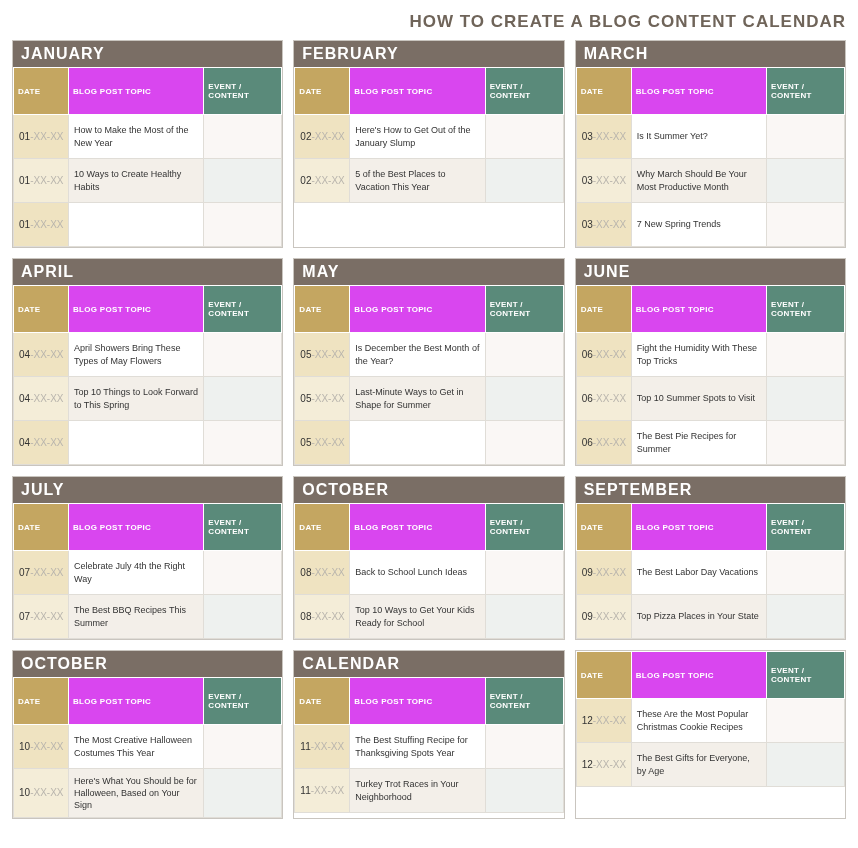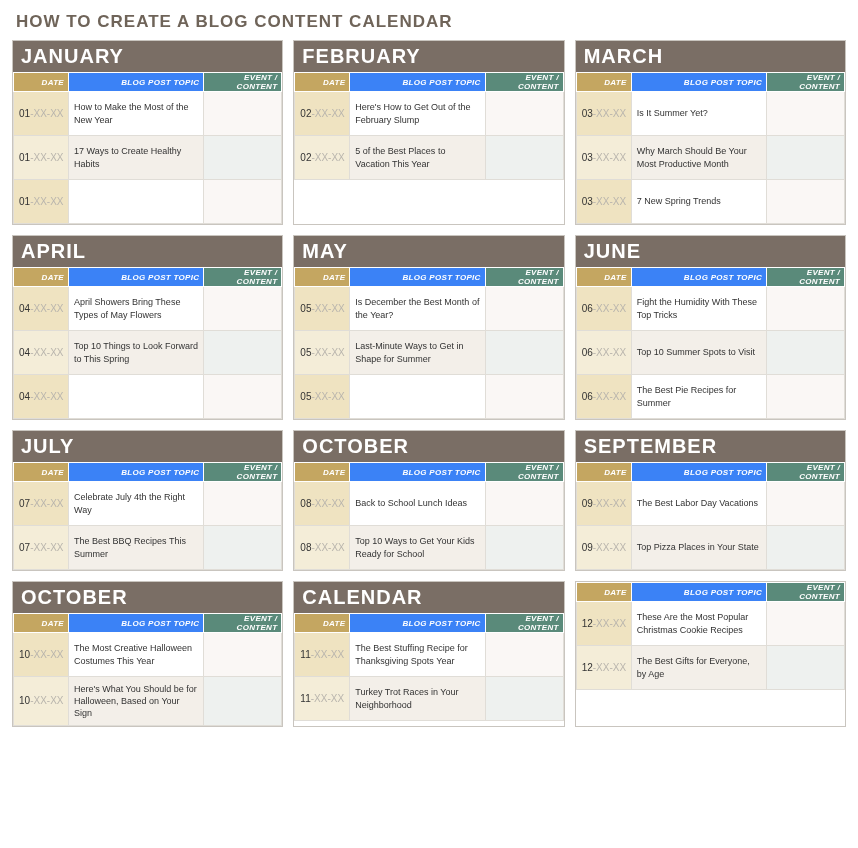--- a/index.html
+++ b/index.html
@@ -9,55 +9,55 @@
     font-family: "Century Gothic", "Avant Garde", Arial, sans-serif;
     background: #fff;
     width: 858px;
   }
   .title {
     font-size: 17px;
     font-weight: bold;
     letter-spacing: 1px;
     color: #6f6459;
     margin: 0 0 8px 4px;
+    text-align: right;
   }
   .grid {
     display: grid;
     grid-template-columns: repeat(3, 1fr);
     gap: 10px;
   }
   .month {
     border: 1px solid #c9c5bf;
     background: #fff;
   }
   .month-name {
     background: #7a6e65;
     color: #fff;
-    font-size: 20px;
+    font-size: 16px;
     font-weight: bold;
     letter-spacing: 1px;
     padding: 4px 8px;
   }
   table {
     width: 100%;
     border-collapse: collapse;
     table-layout: fixed;
   }
   th {
     font-size: 8px;
     font-weight: bold;
     letter-spacing: 0.3px;
     color: #fff;
-    padding: 0 4px;
-    text-align: right;
+    padding: 14px 4px;
+    text-align: left;
     border: 1px solid #fff;
-    font-style: italic;
   }
   th.col-date { background: #c4a661; width: 55px; }
-  th.col-topic { background: #3b82f6; }
+  th.col-topic { background: #d946ef; }
   th.col-event { background: #5a8a7a; width: 78px; }
   td {
     font-size: 9px;
     padding: 6px 5px;
     border: 1px solid #e0ddd7;
     vertical-align: middle;
     line-height: 1.35;
     color: #333;
     height: 44px;
   }
@@ -92,21 +92,21 @@
           </tr>
         </thead>
         <tbody>
           <tr class="odd">
             <td class="date-cell"><span class="mm">01</span><span class="xx">-XX-XX</span></td>
             <td class="topic-cell">How to Make the Most of the New Year</td>
             <td class="event-cell"></td>
           </tr>
           <tr class="even">
             <td class="date-cell"><span class="mm">01</span><span class="xx">-XX-XX</span></td>
-            <td class="topic-cell">17 Ways to Create Healthy Habits</td>
+            <td class="topic-cell">10 Ways to Create Healthy Habits</td>
             <td class="event-cell"></td>
           </tr>
           <tr class="odd">
             <td class="date-cell"><span class="mm">01</span><span class="xx">-XX-XX</span></td>
             <td class="topic-cell"></td>
             <td class="event-cell"></td>
           </tr>
         </tbody>
       </table>
     </div>
@@ -116,21 +116,21 @@
         <thead>
           <tr>
             <th class="col-date">DATE</th>
             <th class="col-topic">BLOG POST TOPIC</th>
             <th class="col-event">EVENT / CONTENT</th>
           </tr>
         </thead>
         <tbody>
           <tr class="odd">
             <td class="date-cell"><span class="mm">02</span><span class="xx">-XX-XX</span></td>
-            <td class="topic-cell">Here's How to Get Out of the February Slump</td>
+            <td class="topic-cell">Here's How to Get Out of the January Slump</td>
             <td class="event-cell"></td>
           </tr>
           <tr class="even">
             <td class="date-cell"><span class="mm">02</span><span class="xx">-XX-XX</span></td>
             <td class="topic-cell">5 of the Best Places to Vacation This Year</td>
             <td class="event-cell"></td>
           </tr>
         </tbody>
       </table>
     </div>

